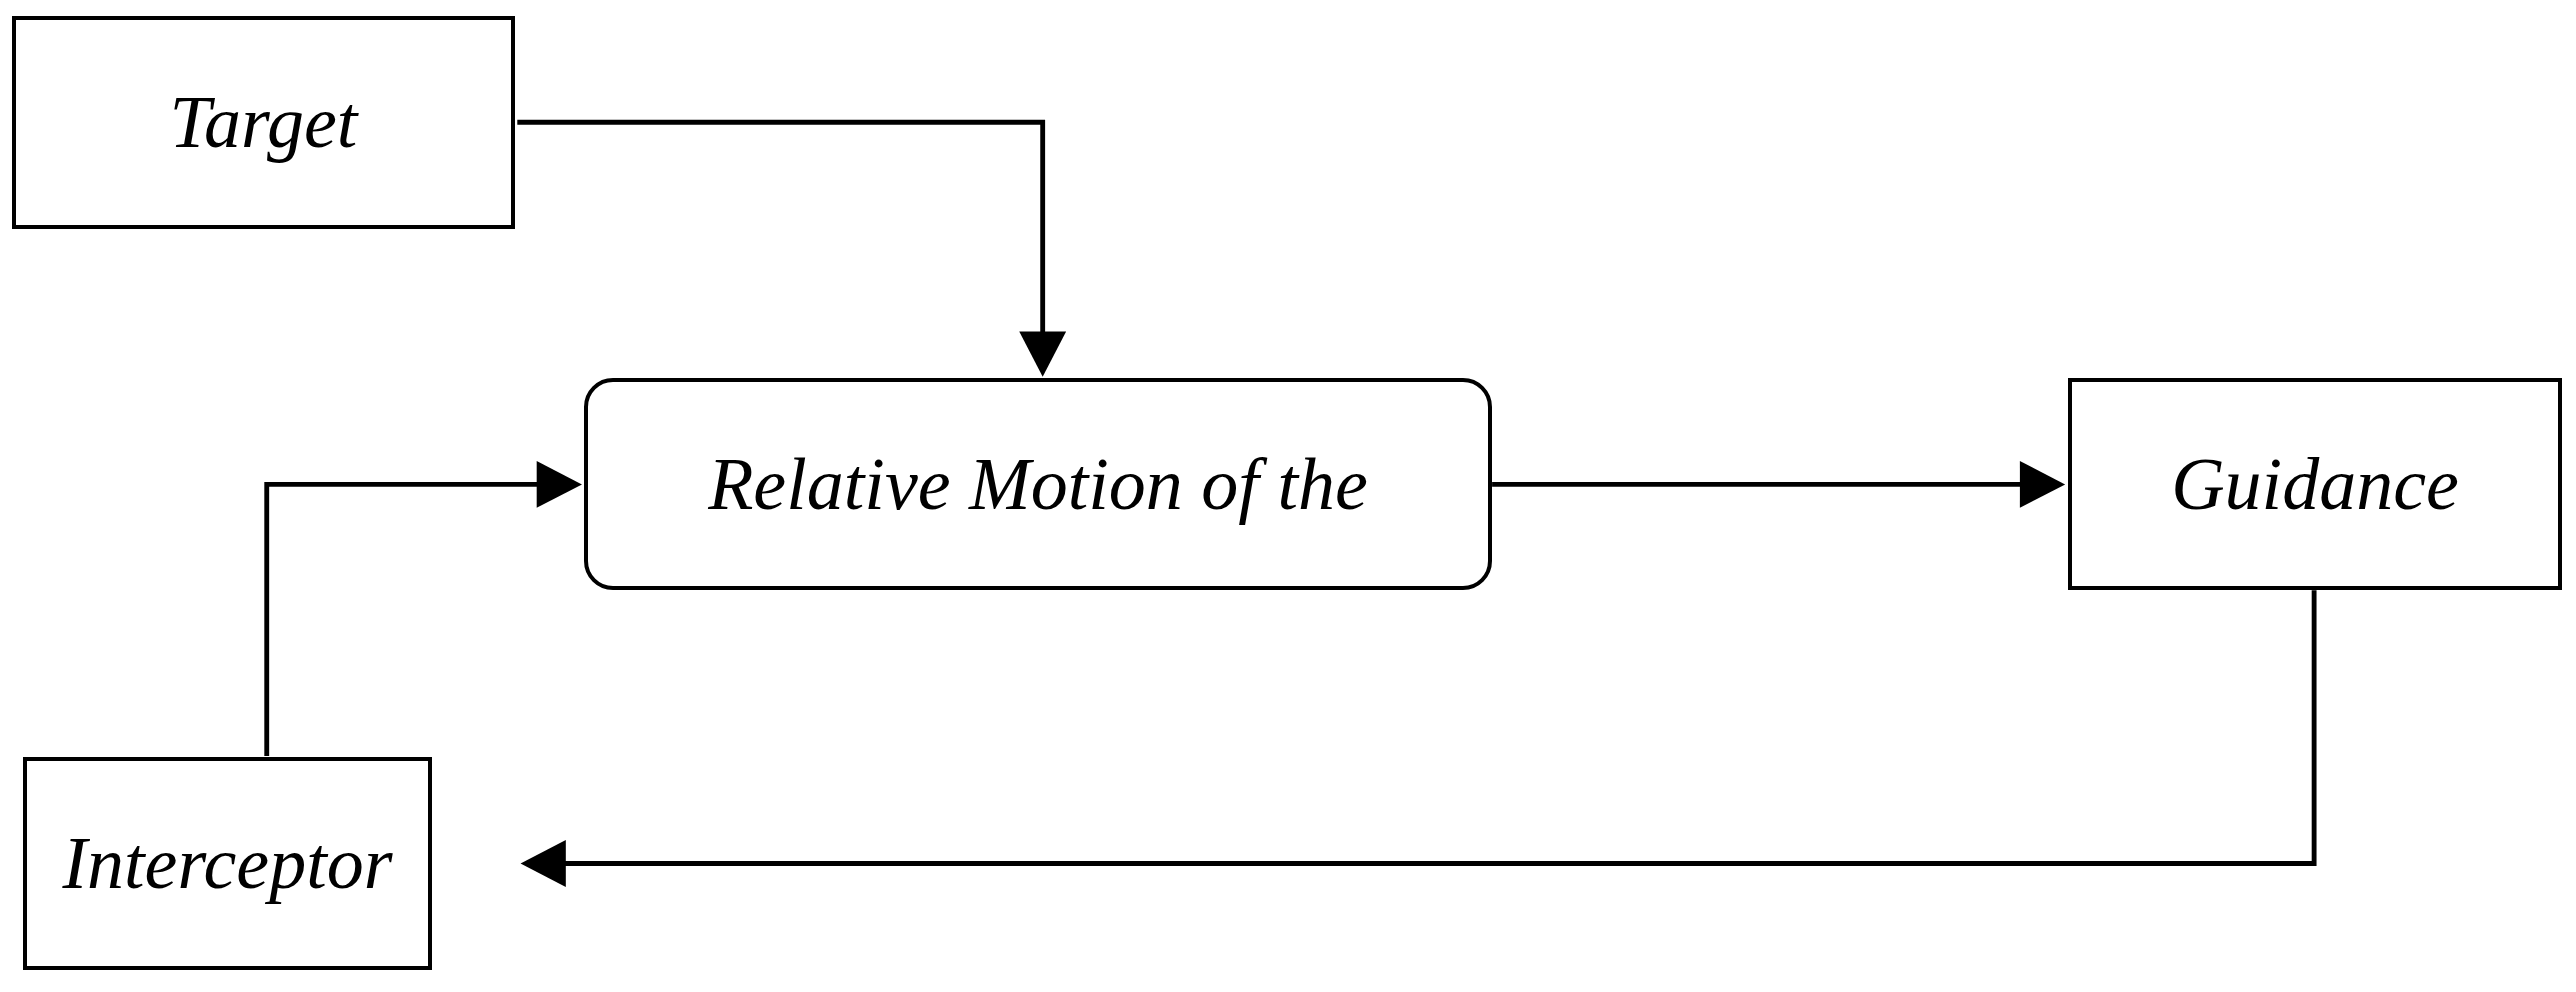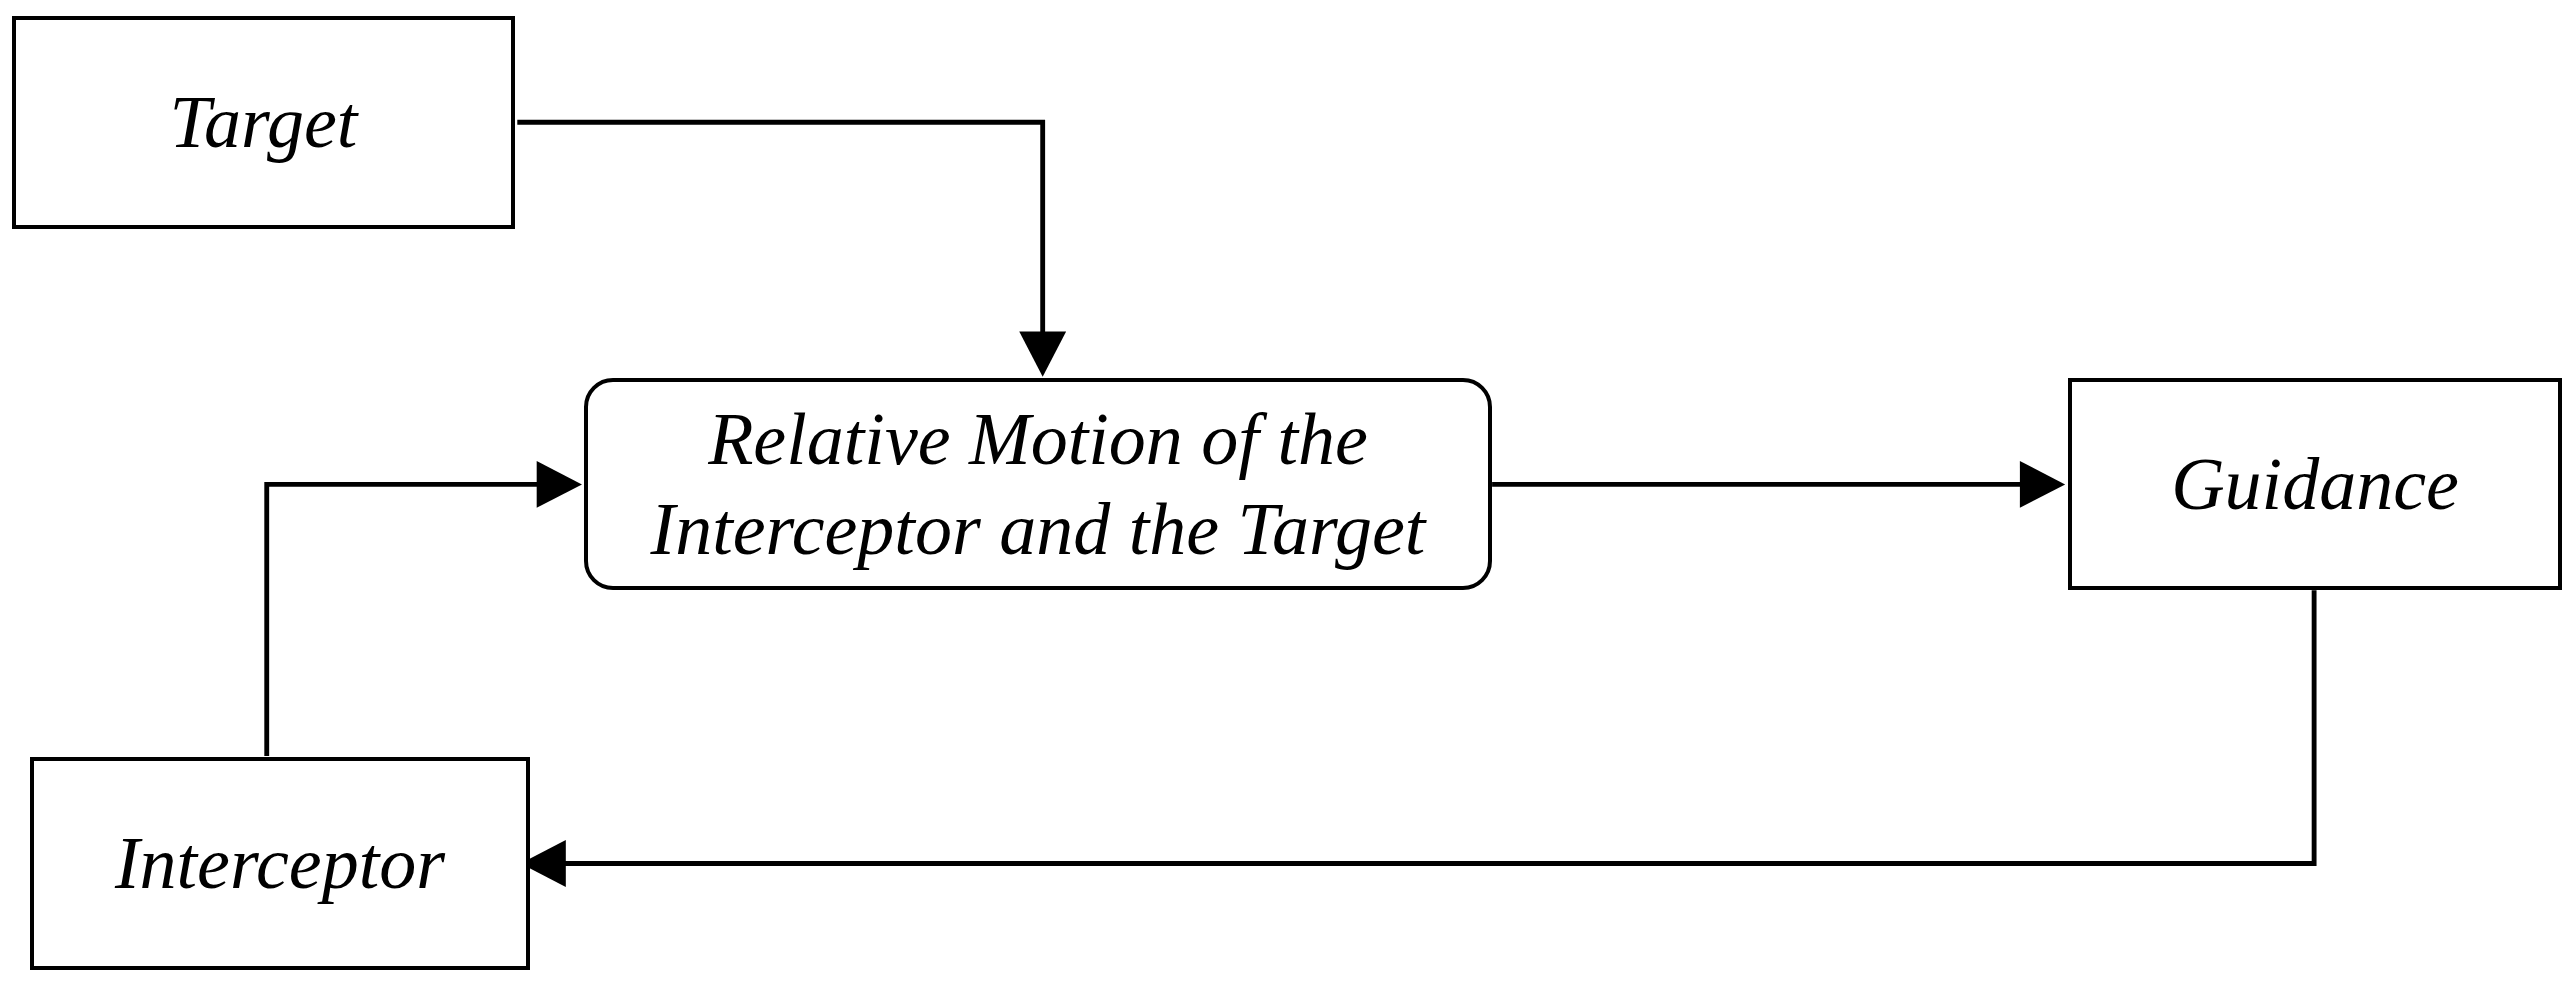--- a/index.html
+++ b/index.html
@@ -39,21 +39,21 @@
     font-size: 74px;
     line-height: 1.22;
   }
   .node span {
     display: block;
     white-space: nowrap;
   }
   .node-target      { left: 12px;   top: 16px;  width: 503px;  height: 213px; }
   .node-relative    { left: 584px;  top: 378px; width: 908px; height: 212px; border-radius: 29px; }
   .node-guidance    { left: 2068px; top: 378px; width: 494px;  height: 212px; }
-  .node-interceptor { left: 30px;   top: 757px; width: 500px;  height: 213px; }
+  .node-interceptor { left: 23px;   top: 757px; width: 409px;  height: 213px; }
 
   .edge-line {
     fill: none;
     stroke: #000000;
     stroke-width: 6;
   }
   .edge-head {
     fill: #000000;
     stroke: none;
   }
@@ -85,21 +85,20 @@
       <polygon class="edge-head" points="644,1068 700,1039 700,1097"></polygon>
     </g>
   </svg>
 
   <div class="node node-target">
     <span>Target</span>
   </div>
 
   <div class="node node-relative">
     <span>Relative Motion of the</span>
-    <span>Interceptor and the Target</span>
   </div>
 
   <div class="node node-guidance">
     <span>Guidance</span>
   </div>
 
   <div class="node node-interceptor">
     <span>Interceptor</span>
   </div>
 

